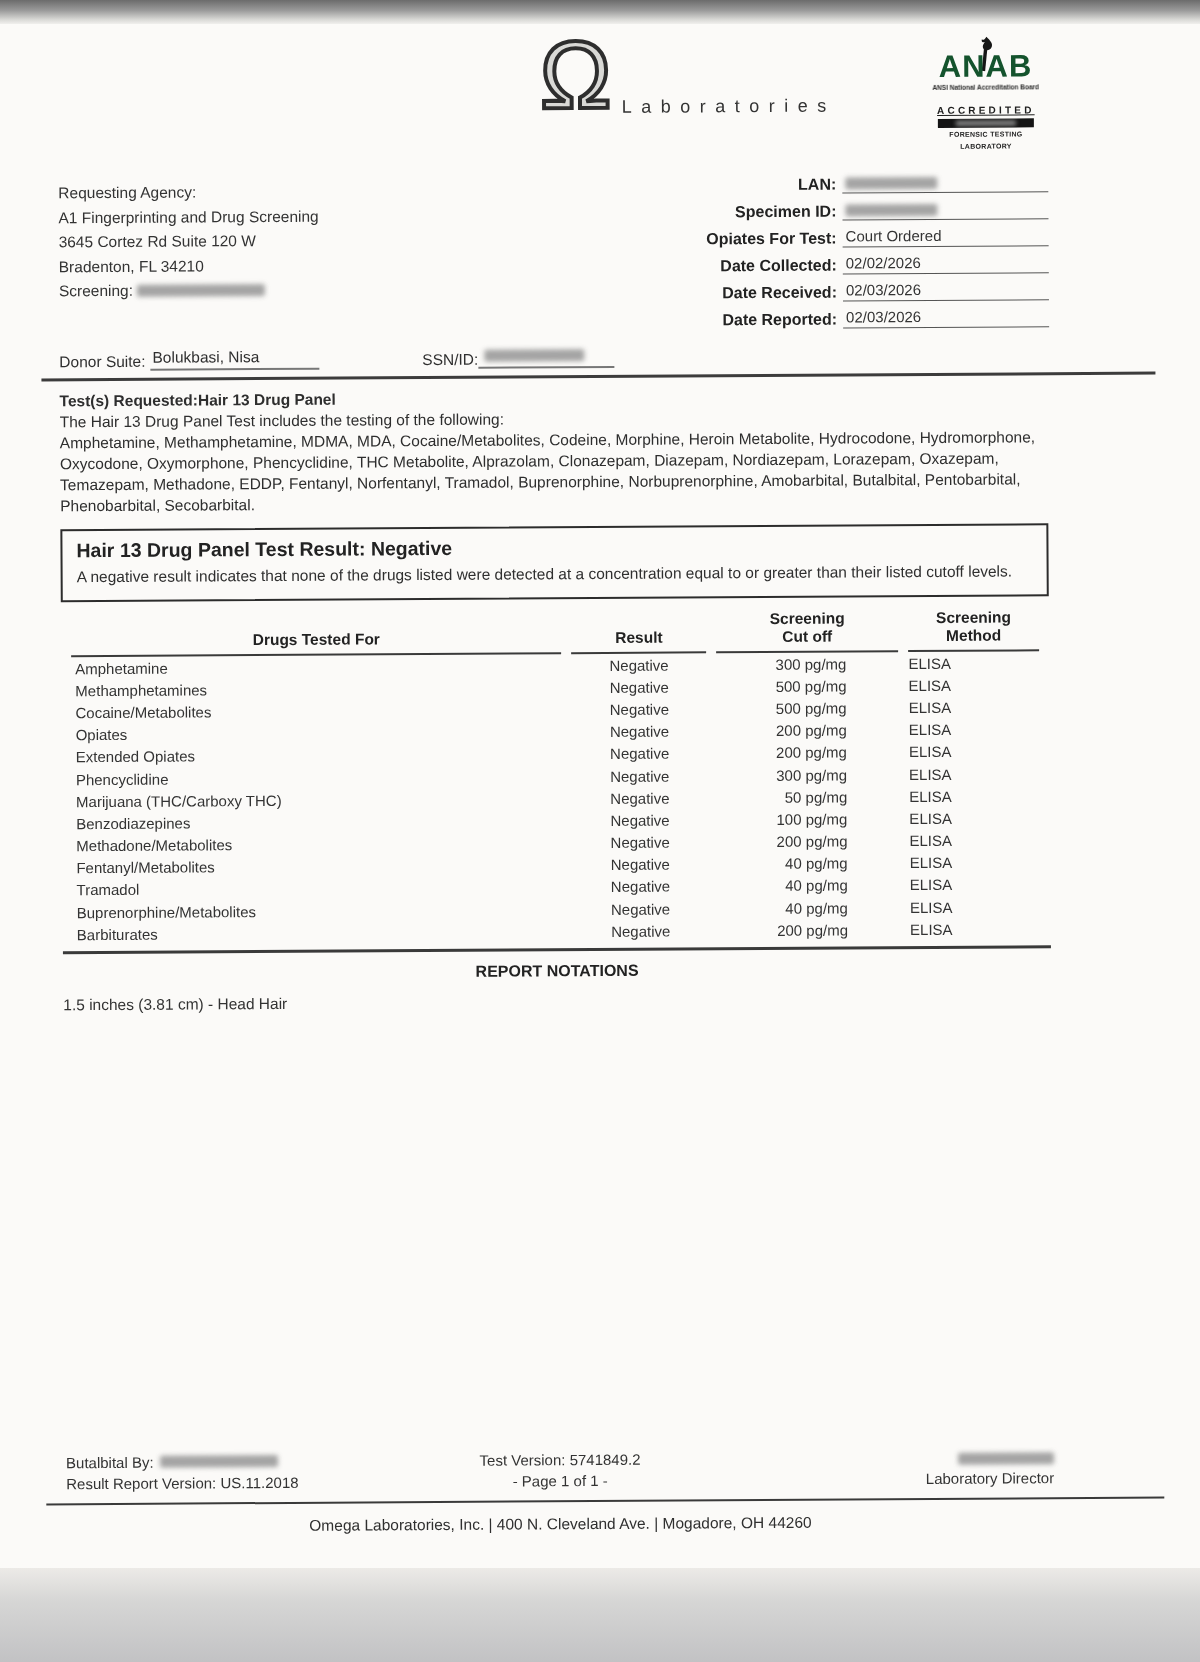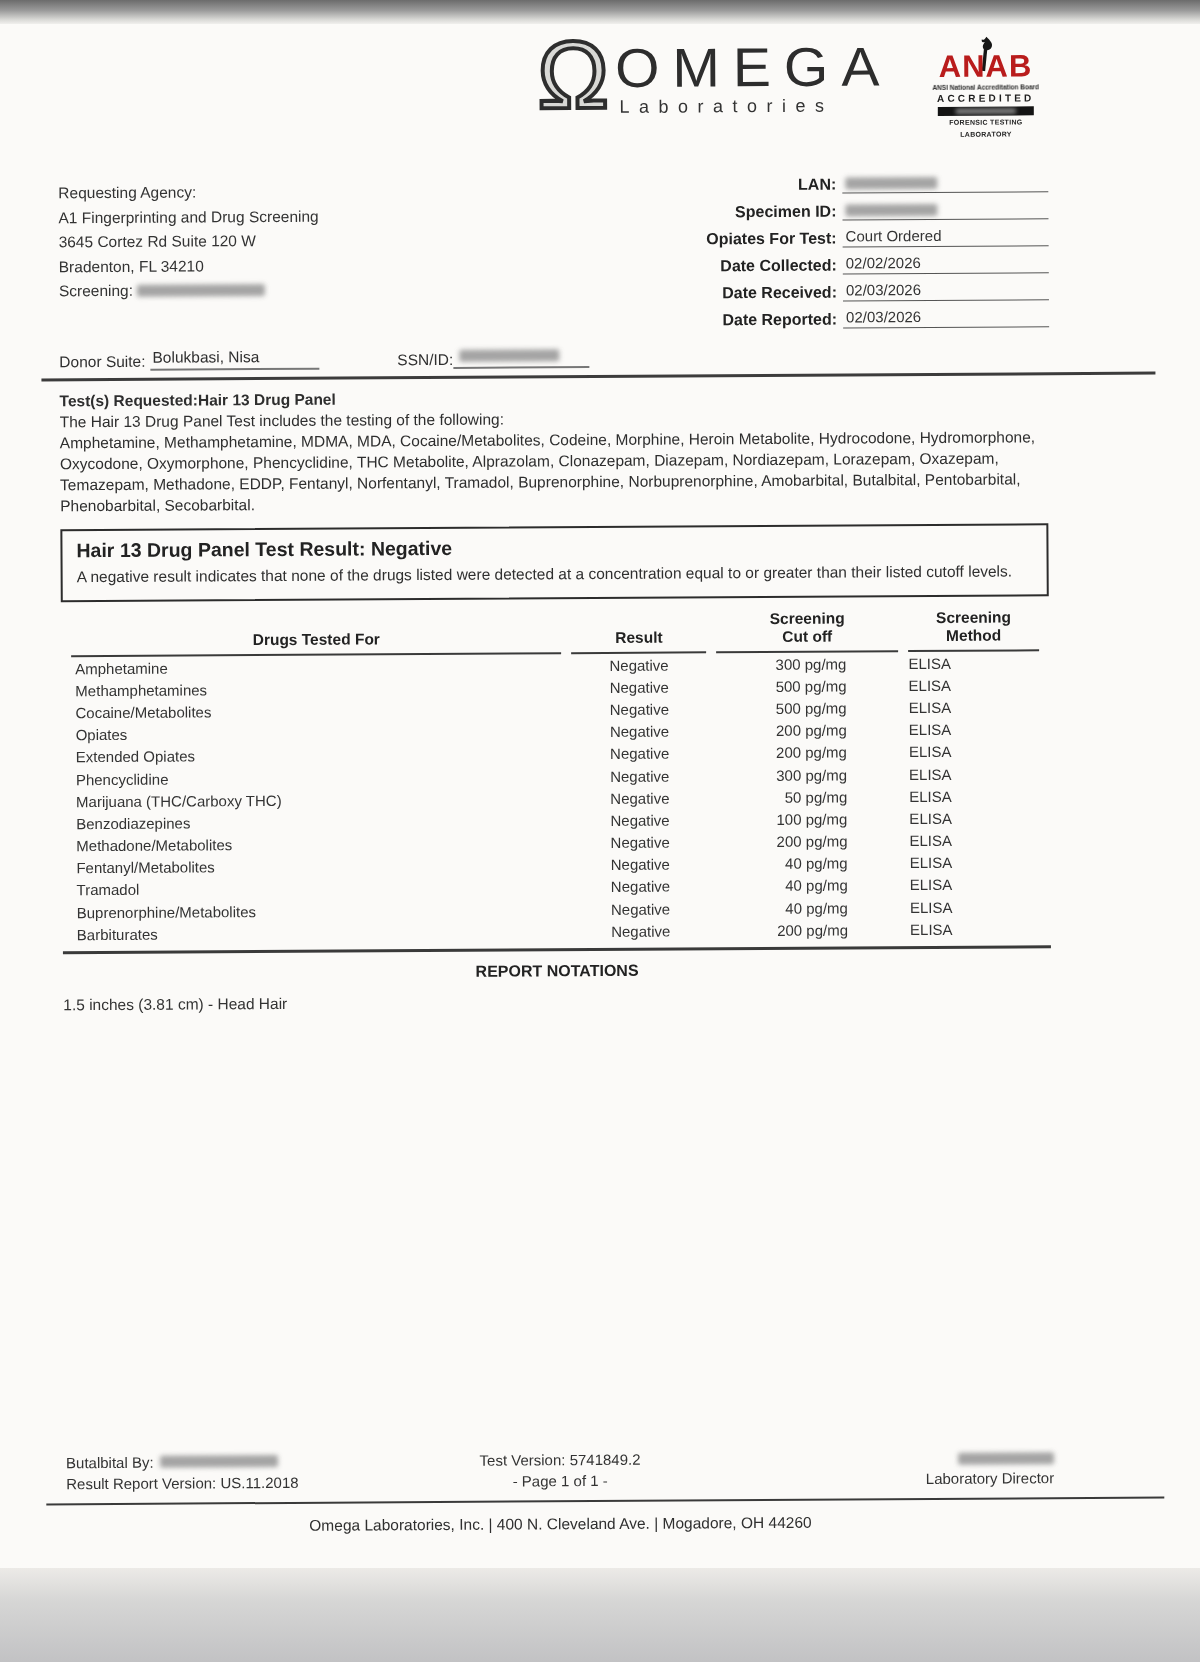--- a/index.html
+++ b/index.html
@@ -43,23 +43,23 @@
     font-size:57px;line-height:54px;letter-spacing:13px;color:#2d2d2d;
     transform:scaleY(0.96);
   }
   .omega-sub{
     font-size:18px;letter-spacing:9.5px;color:#333;margin-top:2px;margin-left:4px;
   }
   .anab{
     position:absolute;right:-4px;top:8px;width:128px;text-align:center;
   }
   .anab-torch{display:block;margin:0 auto -20px auto;}
-  .anab-name{font-size:31px;font-weight:bold;letter-spacing:1px;color:#b91c1c;line-height:30px;}
+  .anab-name{font-size:31px;font-weight:bold;letter-spacing:1px;color:#14532d;line-height:30px;}
   .anab-board{font-size:6.5px;font-weight:bold;color:#2a2a2a;filter:blur(0.4px);margin-top:2px;white-space:nowrap;}
-  .anab-accredited{font-size:10px;font-weight:bold;letter-spacing:3.2px;color:#1e1e1e;margin-top:2px;}
+  .anab-accredited{font-size:10px;font-weight:bold;letter-spacing:3.2px;color:#1e1e1e;margin-top:14px;text-decoration:underline;}
   .anab-bar{width:96px;height:9px;background:#141414;margin:3px auto 0 auto;position:relative;overflow:hidden;}
   .anab-bar-blur{position:absolute;left:18px;top:2px;width:60px;height:5px;background:#bdbdbd;filter:blur(2px);opacity:.7;}
   .anab-field{font-size:7px;font-weight:bold;color:#222;line-height:8.5px;margin-top:3px;letter-spacing:.3px;}
   
   .info-row{position:relative;height:168px;}
   .agency{position:absolute;left:0;top:10px;font-size:15.5px;line-height:24.5px;color:#333;}
   .tel-line{display:flex;align-items:center;}
   .specimen{position:absolute;right:-2px;top:0;width:352px;}
   .sf-row{display:flex;align-items:flex-end;height:27px;}
   .sf-label{flex:1;font-weight:bold;font-size:16px;text-align:right;padding-right:6px;color:#222;white-space:nowrap;}
@@ -69,21 +69,21 @@
   .w-tel{width:128px;margin-left:4px;}
   .w-id{width:92px;}
   .w-ssn{width:100px;margin:0 30px 2px 6px;}
   .w-name{width:118px;margin-left:6px;}
   .w-sig{width:96px;}
   
   .donor-row{display:flex;align-items:flex-end;margin-top:10px;font-size:15.5px;}
   .donor-label{white-space:nowrap;padding-right:5px;}
   .donor-name{border-bottom:2px solid #777;padding:0 60px 2px 2px;}
   .ssn-group{margin-left:78px;display:flex;align-items:flex-end;}
-  .ssn-label{white-space:nowrap;}
+  .ssn-label{white-space:nowrap;margin-left:25px;}
   .ssn-value{border-bottom:2px solid #777;padding-bottom:2px;}
   .thick-rule{height:3px;background:#3c3c3c;margin:7px -108px 0 -18px;}
   
   .tests{margin-top:9px;font-size:15.5px;line-height:21px;color:#2e2e2e;}
   .tests-title{font-weight:bold;}
   
   .result-box{border:2px solid #2c2c2c;margin-top:13px;padding:8px 14px 13px 14px;}
   .result-box-title{font-size:19.5px;font-weight:bold;color:#222;}
   .result-box-desc{font-size:15.5px;line-height:21px;margin-top:4px;color:#2f2f2f;max-width:960px;}
   
@@ -120,21 +120,20 @@
 
 <div class="top-band"></div>
 
 <div class="paper">
   <div class="sheet">
 
     <div class="brand-row">
       <div class="omega-logo">
         <span class="omega-symbol">Ω</span>
         <span class="omega-texts">
-          <span class="omega-name">OMEGA</span>
           <span class="omega-sub">Laboratories</span>
         </span>
       </div>
       <div class="anab">
         <svg class="anab-torch" width="26" height="36" viewBox="0 0 26 36">
           <path d="M14 1 C18 5 21 8 19 12 C17.5 15 13.5 15.5 11.5 13.5 C9.5 11.5 10.5 8.5 12.5 6.5 C11 7 8.5 6.5 9.5 3.5 C11 5 12.5 3.5 14 1 Z" fill="#161616"></path>
           <rect x="11.4" y="13.5" width="3.4" height="22" fill="#161616" transform="rotate(6 13 14)"></rect>
         </svg>
         <div class="anab-name">ANAB</div>
         <div class="anab-board">ANSI National Accreditation Board</div>

